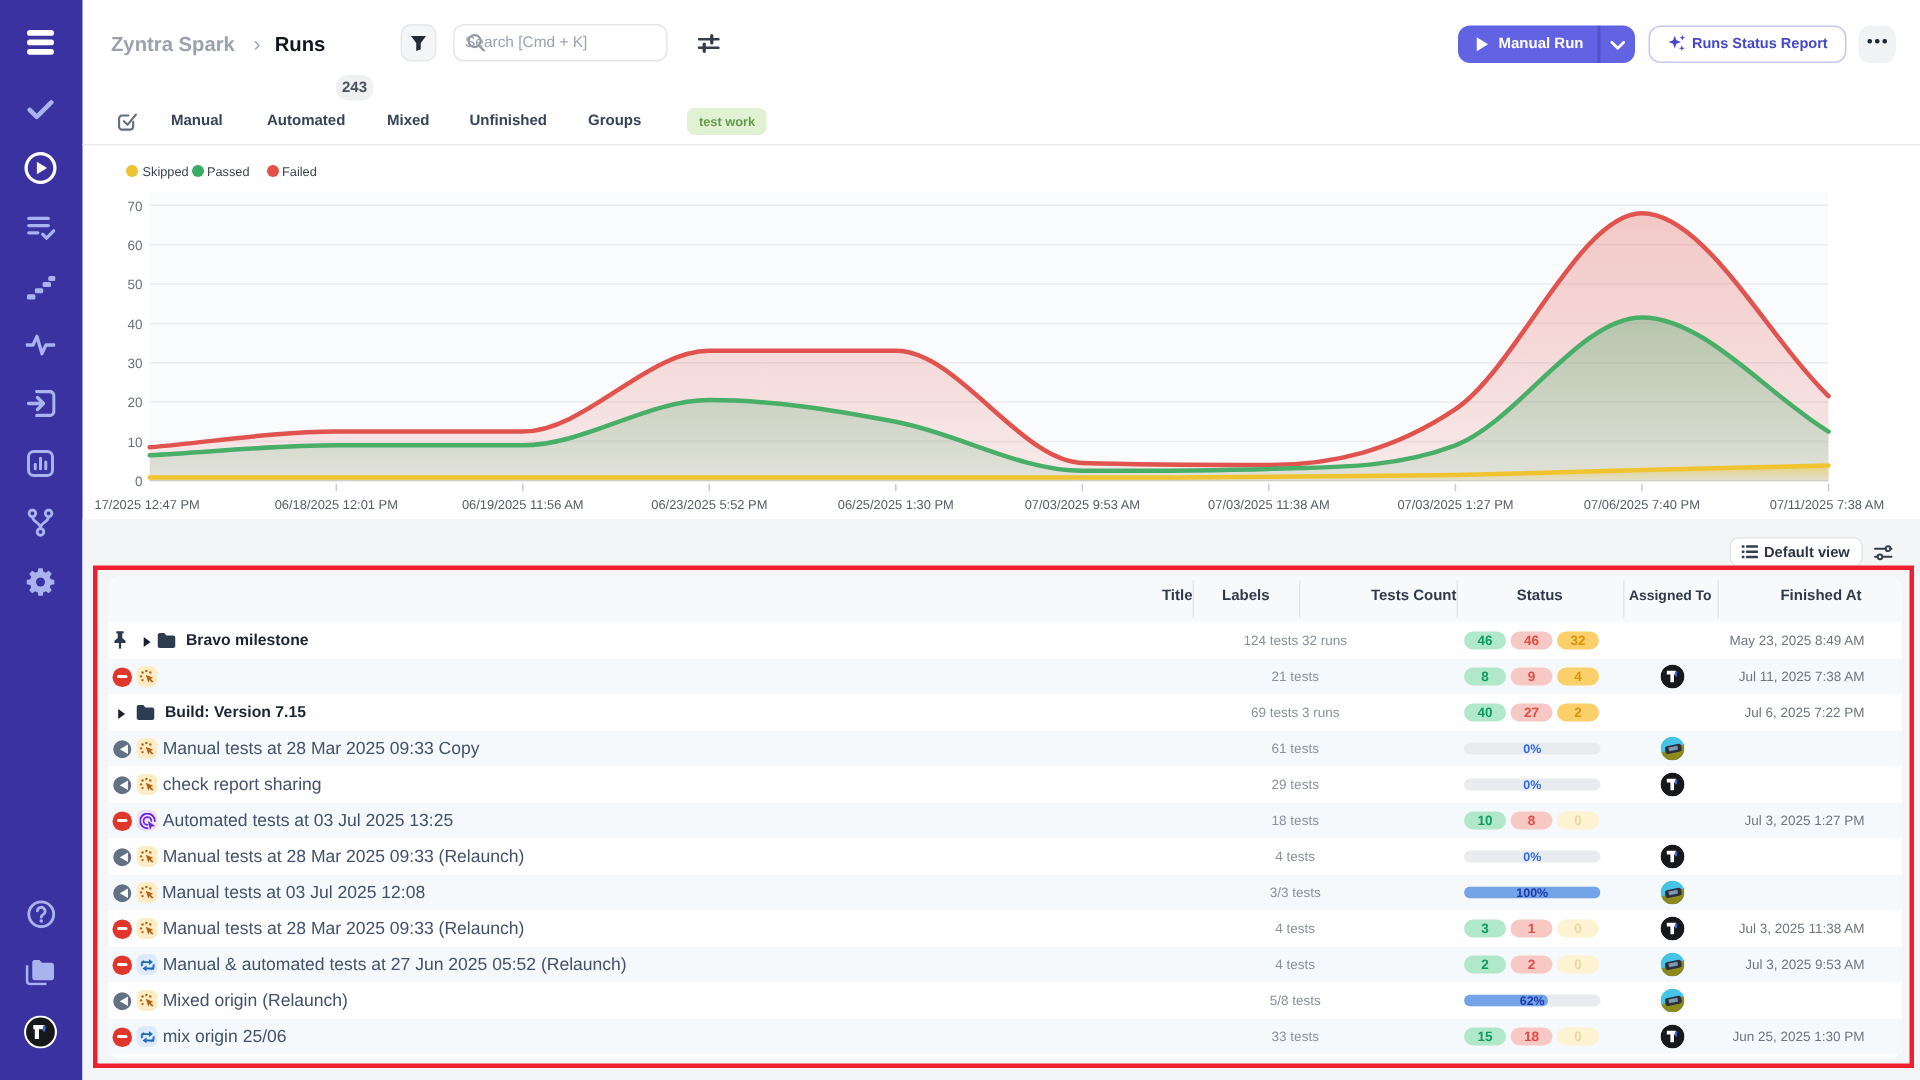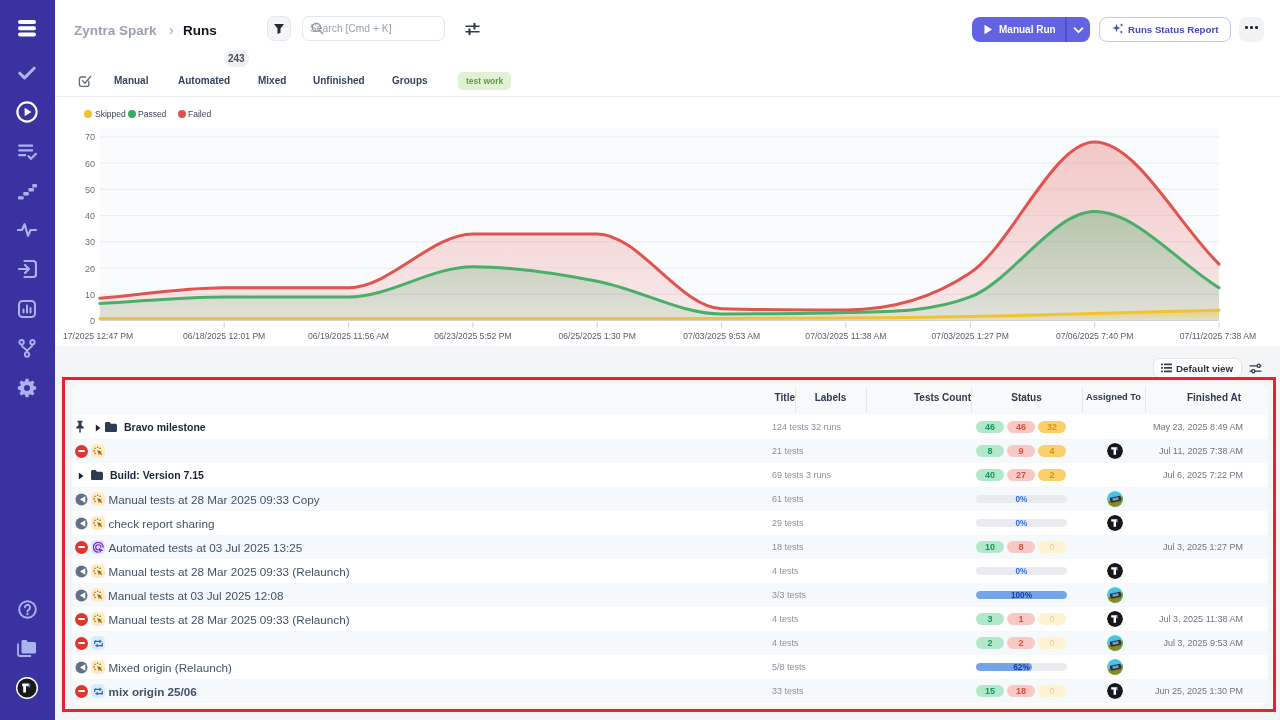--- a/index.html
+++ b/index.html
@@ -14,21 +14,21 @@
   .crumbsep { color:#9aa2ae; font-size:14px; }
   .crumb2 { color:#10161f; font-size:13.5px; font-weight:700; }
   .badge243 { background:#eef0f2; color:#49525f; font-size:10px; font-weight:700;
     border-radius:8px; padding:3px 4px;margin-top:28px; }
   .tab { position:absolute; top:75px; font-size:10px; font-weight:700; color:#36445a; }
   
   .hcell { position:absolute; top:392px; height:20px; font-size:10px; font-weight:700; color:#2f3a4d; white-space:nowrap; }
   .row { position:absolute; left:72px; width:1196px; height:24px; }
   .row .t { position:absolute; top:50%; transform:translateY(-50%); font-size:11.7px; color:#42526b; white-space:nowrap; }
   .row .cnt { position:absolute; left:700px; width:183px; top:50%; transform:translateY(-50%);
-    text-align:left; font-size:9px; color:#8a919d; }
+    text-align:center; font-size:9px; color:#8a919d; }
   .row .date { position:absolute; left:1050px; width:121px; top:50%; transform:translateY(-50%);
     text-align:right; font-size:9px; color:#6f7682; }
   .pills { position:absolute; left:889px; top:0; width:120px; height:24px;
     display:flex; align-items:center; justify-content:center; gap:3px; }
   .pill { width:28px; height:12px; border-radius:6px; font-size:9px; font-weight:700;
     display:flex; align-items:center; justify-content:center; }
   .pg { background:#b1e8ca; color:#0e9a60; }
   .pr { background:#f8c8c5; color:#e14b40; }
   .py { background:#fbd06a; color:#d9940e; }
   .p0 { background:#fdf2d2; color:#eed79e; }
@@ -529,20 +529,21 @@
           <g fill="none" stroke="#1d6cb5" stroke-width="1.3">
             <path d="M1.2 3.4h5.6"></path>
             <path d="M9.8 7.6H4.2"></path>
             <path d="M1.6 6.2C1.2 4.4 2 3.4 3.2 2.6" opacity="0.9"></path>
             <path d="M9.4 4.8C9.8 6.6 9 7.6 7.8 8.4" opacity="0.9"></path>
           </g>
           <path d="M6.3 1.5 9 3.4 6.3 5.3Z" fill="#1d6cb5"></path>
           <path d="M4.7 5.7 2 7.6 4.7 9.5Z" fill="#1d6cb5"></path>
         </svg>
       </div>
+      <div class="t" style="left:36.5px;">Manual &amp; automated tests at 27 Jun 2025 05:52 (Relaunch)</div>
       <div class="cnt">4 tests</div>
       <div class="pills">
         <span class="pill pg">2</span>
         <span class="pill pr">2</span>
         <span class="pill p0">0</span>
       </div>
       <svg class="avatar" style="top:4px;" width="16" height="16" viewBox="0 0 16 16">
         <defs>
           <clipPath id="avc9">
             <circle cx="8" cy="8" r="8"></circle>
@@ -602,21 +603,21 @@
           <g fill="none" stroke="#1d6cb5" stroke-width="1.3">
             <path d="M1.2 3.4h5.6"></path>
             <path d="M9.8 7.6H4.2"></path>
             <path d="M1.6 6.2C1.2 4.4 2 3.4 3.2 2.6" opacity="0.9"></path>
             <path d="M9.4 4.8C9.8 6.6 9 7.6 7.8 8.4" opacity="0.9"></path>
           </g>
           <path d="M6.3 1.5 9 3.4 6.3 5.3Z" fill="#1d6cb5"></path>
           <path d="M4.7 5.7 2 7.6 4.7 9.5Z" fill="#1d6cb5"></path>
         </svg>
       </div>
-      <div class="t" style="left:36.5px;font-weight:bold;">mix origin 25/06</div>
+      <div class="t" style="left:36.5px;">mix origin 25/06</div>
       <div class="cnt">33 tests</div>
       <div class="pills">
         <span class="pill pg">15</span>
         <span class="pill pr">18</span>
         <span class="pill p0">0</span>
       </div>
       <svg class="avatar" style="top:4px;" width="16" height="16" viewBox="0 0 16 16">
         <circle cx="8" cy="8" r="8" fill="#17181c"></circle>
         <path d="M4.2 4.2h6.2v2.4H9v5.2H6.6V6.6H4.2Z" fill="#fff"></path>
         <path d="M9.6 4.6h1.6l-0.3 3.2h-1.3z" fill="#3e68d8"></path>

